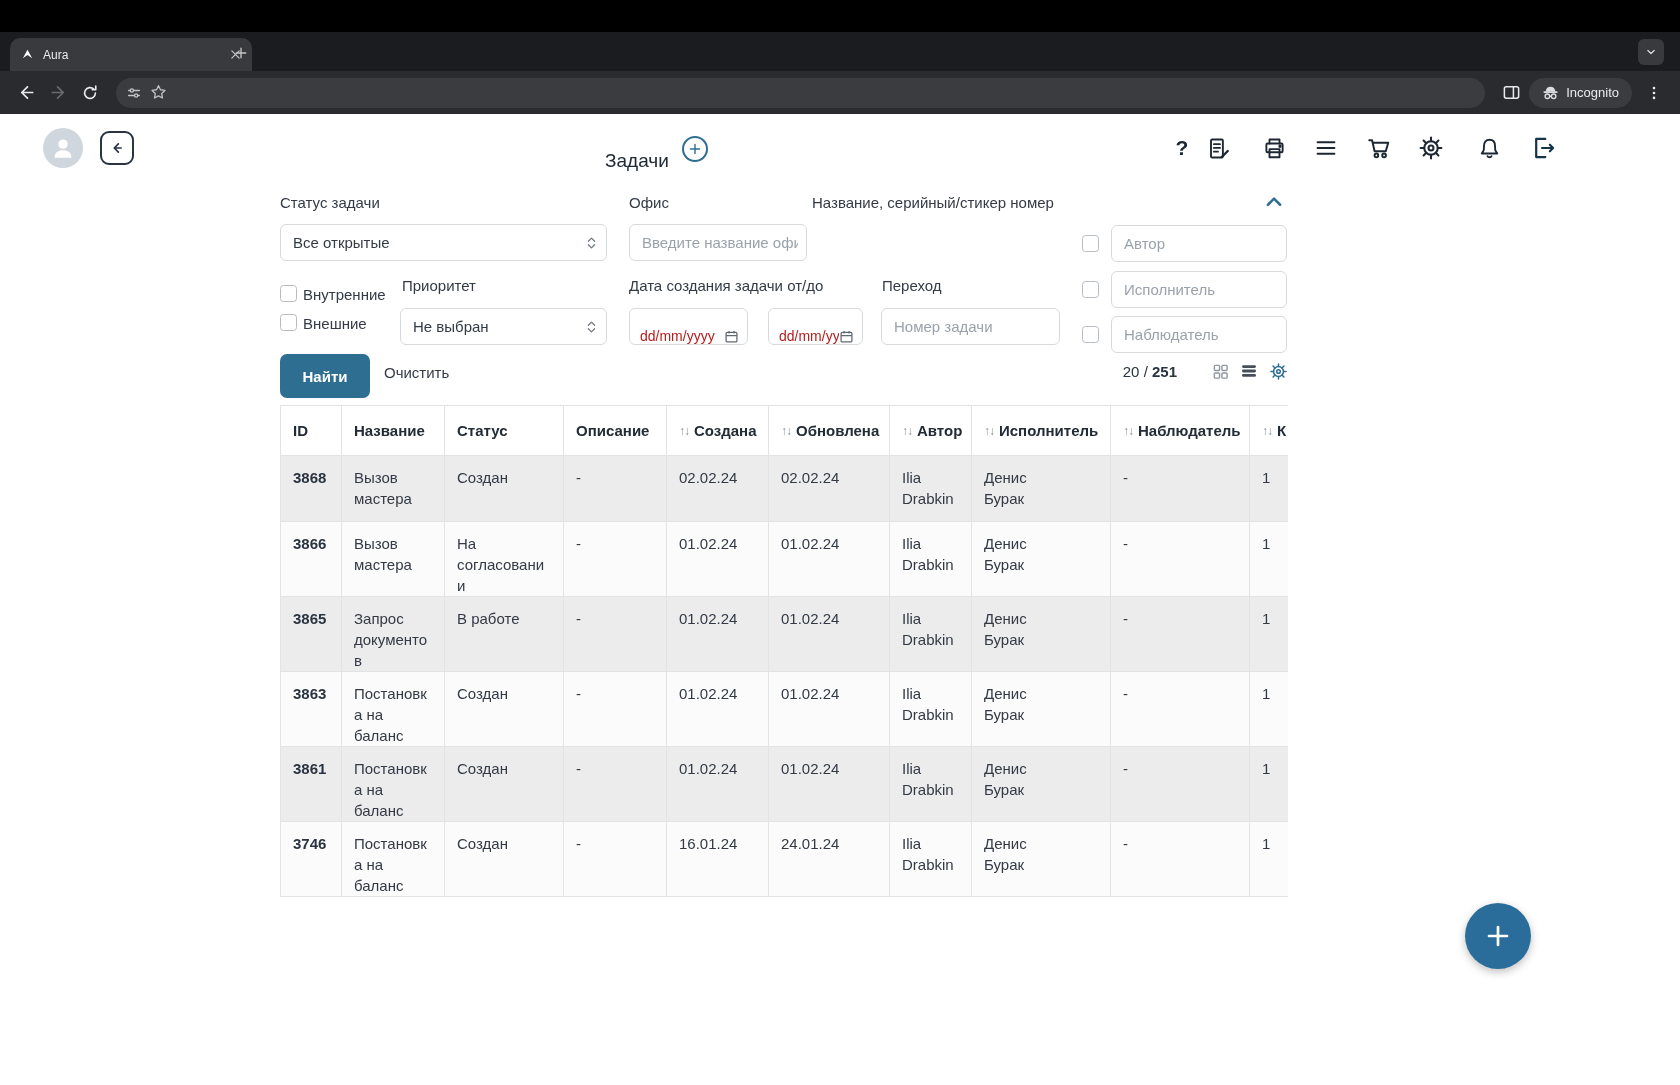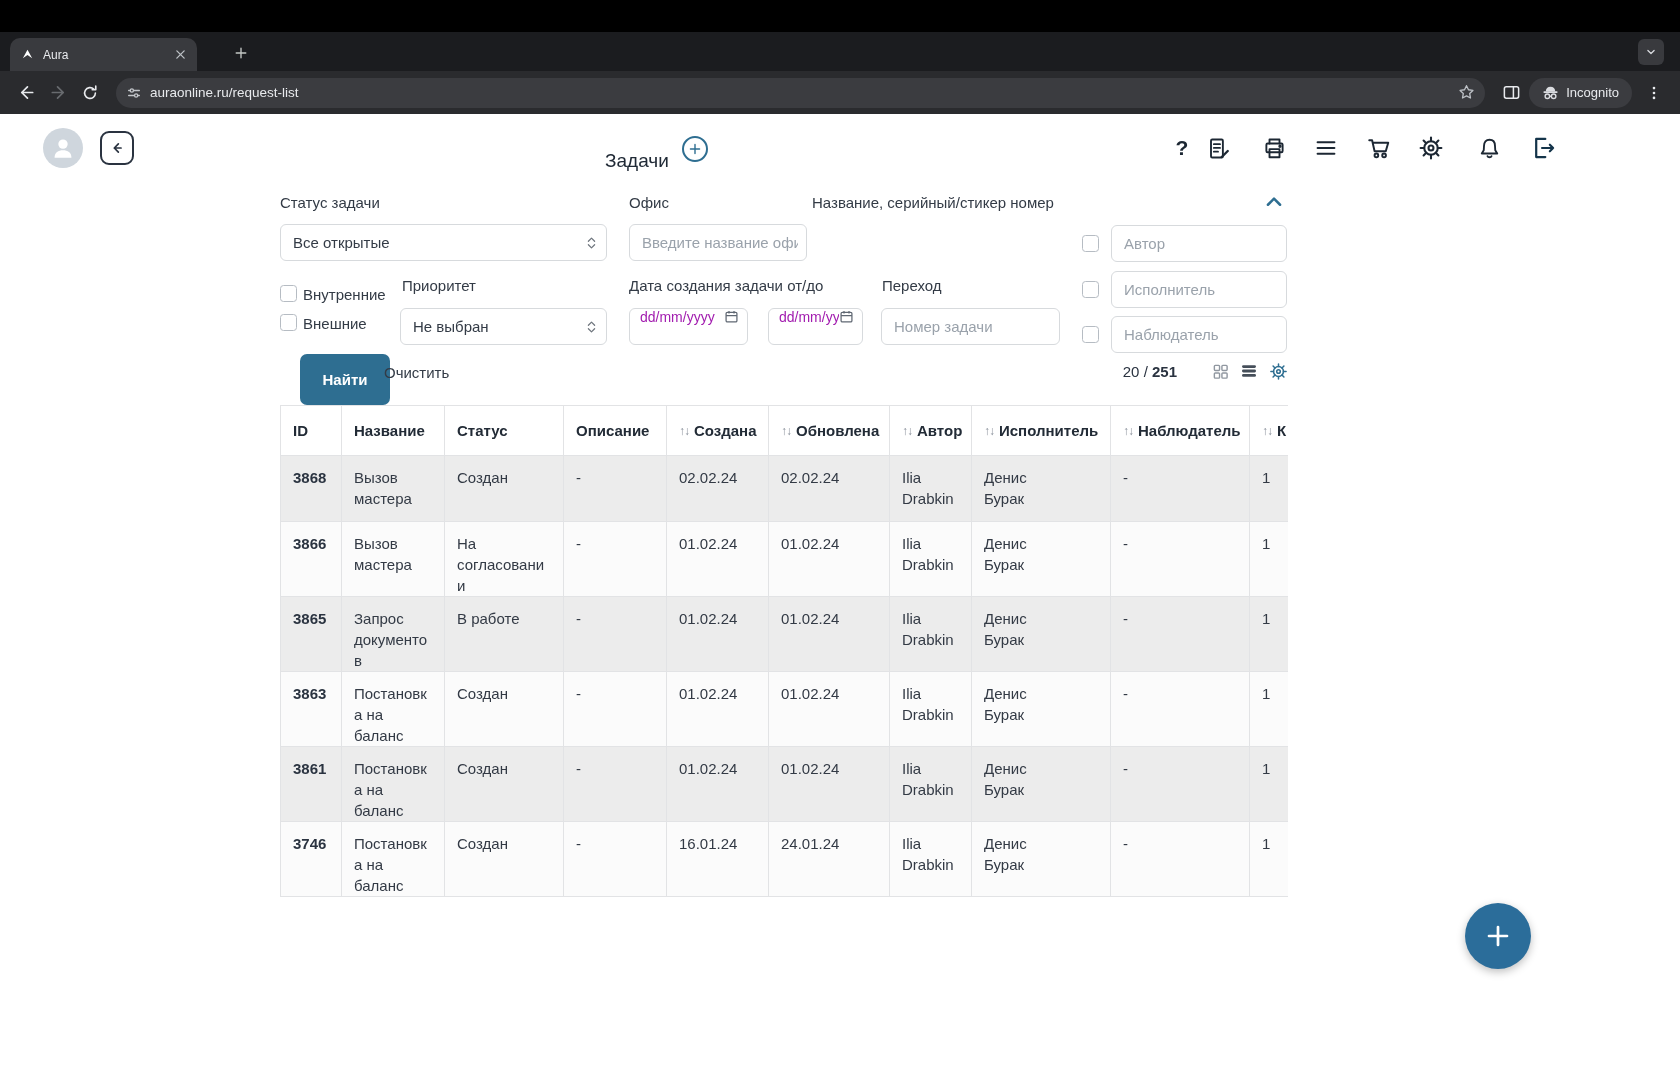--- a/index.html
+++ b/index.html
@@ -10,21 +10,21 @@
     position: relative;
     overflow: hidden;
     color: #333a45;
   }
   svg { display: block; }
 
   
   .menubar { position: absolute; top: 0; left: 0; width: 100%; height: 32px; background: #000; }
   .tabstrip { position: absolute; top: 32px; left: 0; width: 100%; height: 39px; background: #1b1c1f; }
   .tab {
-    position: absolute; left: 10px; top: 6px; width: 187px; height: 33px;
+    position: absolute; left: 10px; top: 6px; width: 242px; height: 33px;
     background: #393a3e; border-radius: 10px 10px 0 0;
     display: flex; align-items: center; gap: 8px; padding: 0 8px 0 10px;
     color: #e8eaed; font-size: 12px;
   }
   .tab-title { flex: 1; white-space: nowrap; overflow: hidden; }
   .tab-close { width: 18px; height: 18px; display: flex; align-items: center; justify-content: center; border-radius: 50%; }
   .newtab { position: absolute; left: 230px; top: 10px; width: 22px; height: 22px; display: flex; align-items: center; justify-content: center; }
   .strip-chevron {
     position: absolute; right: 16px; top: 7px; width: 26px; height: 26px;
     background: #393a3e; border-radius: 6px; display: flex; align-items: center; justify-content: center;
@@ -74,33 +74,33 @@
     display: flex; align-items: center; justify-content: space-between; padding: 0 9px 0 12px;
     font-size: 15px; color: #333b46; cursor: default;
   }
   .finput {
     position: absolute; height: 37px; background: #fff; border: 1px solid #d7dadd; border-radius: 6px;
     font-size: 15px; color: #333b46; padding: 0 8px 0 12px; font-family: "Liberation Sans", sans-serif;
   }
   .finput::placeholder { color: #9aa2ab; opacity: 1; }
   .fdate {
     position: absolute; height: 37px; background: #fff; border: 1px solid #d7dadd; border-radius: 6px;
-    display: flex; align-items: flex-start; justify-content: space-between; padding: 0 8px 0 10px;
-    font-size: 14px; color: #a21caf; white-space: nowrap; overflow: hidden;
+    display: flex; align-items: flex-end; justify-content: space-between; padding: 0 8px 0 10px;
+    font-size: 14px; color: #b91c1c; white-space: nowrap; overflow: hidden;
   }
   .fdate .ph { overflow: hidden; }
   .fcheck {
     position: absolute; width: 17px; height: 17px; appearance: none; -webkit-appearance: none;
     border: 1.5px solid #b6bcc3; border-radius: 3.5px; background: #fff; margin: 0;
   }
   .cblabel { position: absolute; font-size: 15px; color: #333b46; white-space: nowrap; }
   .searchbtn {
-    position: absolute; left: 280px; top: 240px; width: 90px; height: 51px;
+    position: absolute; left: 280px; top: 240px; width: 90px; height: 44px;
     background: #2e6e91; color: #fff; font-size: 15px; font-weight: 700;
-    border: none; border-radius: 7px; font-family: "Liberation Sans", sans-serif; margin-left: 20px;
+    border: none; border-radius: 7px; font-family: "Liberation Sans", sans-serif;
   }
   .clearbtn {
     position: absolute; left: 384px; top: 250px; background: none; border: none;
     font-size: 15px; font-weight: 500; color: #333b46; font-family: "Liberation Sans", sans-serif;
   }
   .results {
     position: absolute; left: 1040px; top: 244px; width: 248px; height: 26px;
     display: flex; align-items: center; justify-content: flex-end; gap: 9px;
   }
   .count { font-size: 15px; color: #2a3340; margin-right: 24px; }
@@ -178,21 +178,20 @@
       </svg>
   </div>
   <div class="omnibox">
     <span>
       <svg width="16" height="16" viewBox="0 0 18 18">
           <path d="M3 6.2 H15 M3 11.8 H15" stroke="#c3c6ca" stroke-width="1.5" stroke-linecap="round"></path>
           <circle cx="6.6" cy="6.2" r="1.8" fill="#3b3c40" stroke="#c3c6ca" stroke-width="1.5"></circle>
           <circle cx="11.4" cy="11.8" r="1.8" fill="#3b3c40" stroke="#c3c6ca" stroke-width="1.5"></circle>
         </svg>
     </span>
-    <span class="url">auraonline.ru/request-list</span>
     <span>
       <svg width="17" height="17" viewBox="0 0 18 18">
           <path d="M9 1.8 L11.1 6.1 L15.8 6.8 L12.4 10.1 L13.2 14.8 L9 12.6 L4.8 14.8 L5.6 10.1 L2.2 6.8 L6.9 6.1 Z" stroke="#bdc1c6" stroke-width="1.4" fill="none" stroke-linejoin="round"></path>
         </svg>
     </span>
   </div>
   <div class="navicon">
     <svg width="19" height="19" viewBox="0 0 20 20">
         <rect x="2.5" y="4" width="15" height="12" rx="2" stroke="#e8eaed" stroke-width="1.6" fill="none"></rect>
         <path d="M12 4 V16" stroke="#e8eaed" stroke-width="1.6"></path>

